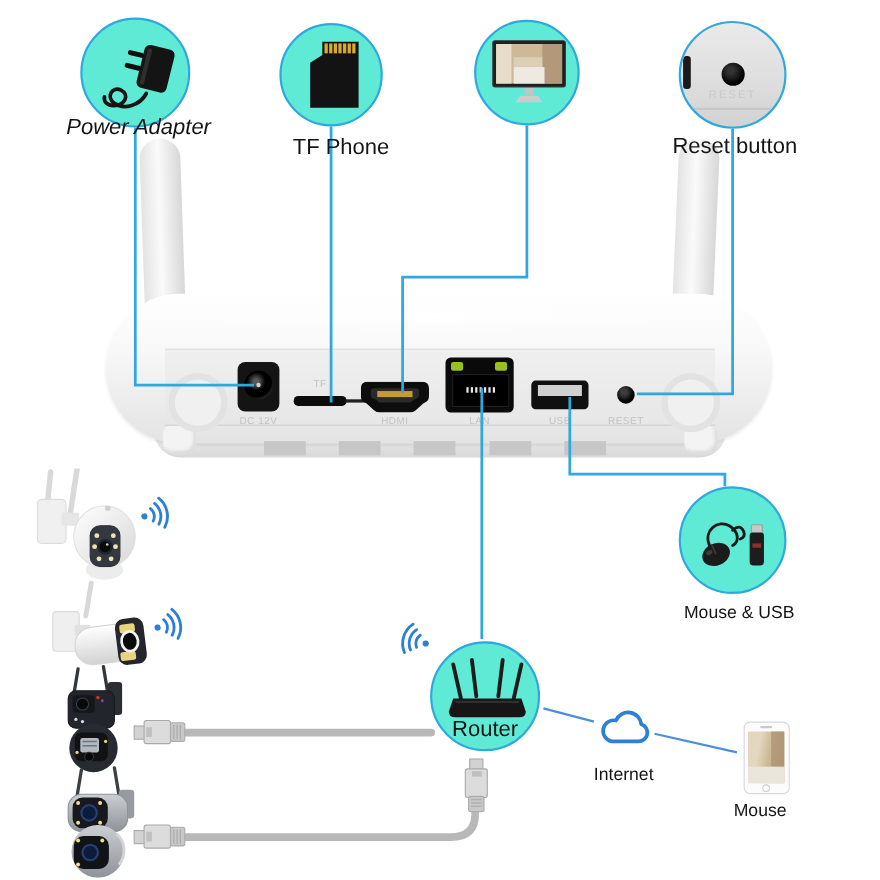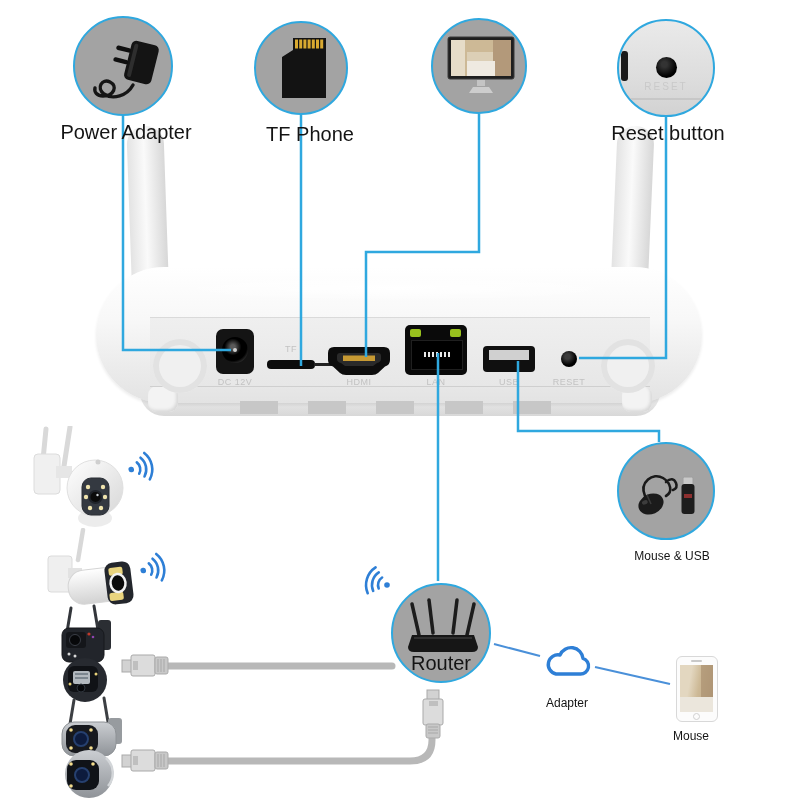--- a/index.html
+++ b/index.html
@@ -1,22 +1,22 @@
 <!DOCTYPE html>
 <html><head>
 <meta charset="utf-8">
 <style>
   html,body{margin:0;padding:0;background:#fff;}
   #canvas{position:relative;width:800px;height:800px;background:#fff;overflow:hidden;
           font-family:"Liberation Sans", sans-serif;color:#141414;}
   .abs{position:absolute;}
   
-  .circle{position:absolute;border:2.4px solid #2FA8DF;border-radius:50%;background:#a3a3a3;box-sizing:border-box;}
+  .circle{position:absolute;border:2.4px solid #2FA8DF;border-radius:50%;background:#5eead4;box-sizing:border-box;}
   .toplbl{position:absolute;font-size:20px;color:#141414;transform:translateX(-50%);white-space:nowrap;z-index:8;}
-  .botlbl{position:absolute;font-size:12px;color:#141414;transform:translateX(-50%);white-space:nowrap;z-index:8;}
+  .botlbl{position:absolute;font-size:16px;color:#141414;transform:translateX(-50%);white-space:nowrap;z-index:8;}
   
   .antenna{position:absolute;width:37px;border-radius:18px 18px 6px 6px;
            background:linear-gradient(90deg,#e3e3e3,#fafafa 45%,#d7d7d7);z-index:1;}
   #body{position:absolute;left:96px;top:267px;width:606px;height:136px;border-radius:72px;
         background:linear-gradient(180deg,#ffffff 0%,#f8f8f8 38%,#ececec 72%,#e3e3e3 100%);
         box-shadow:0 2px 3px rgba(0,0,0,0.08);z-index:2;}
   #body::before{content:"";position:absolute;left:60px;top:8px;width:480px;height:26px;border-radius:50%;
         background:radial-gradient(ellipse at center,#ffffff 0%,rgba(255,255,255,0) 70%);}
   #lip{position:absolute;left:140px;top:392px;width:520px;height:24px;border-radius:0 0 26px 26px;
        background:linear-gradient(180deg,#f0f0f0,#d8d8d8);z-index:2;}
@@ -205,21 +205,21 @@
     </svg>
   </div>
 
   <div class="circle z5" id="resetc" style="left:617px;top:19px;width:98px;height:98px;">
     <div class="sliver"></div>
     <div class="dot"></div>
     <div class="word">RESET</div>
     <div class="seam"></div>
   </div>
 
-  <div class="toplbl" style="left:126px;top:121px;">Power Adapter</div>
+  <div class="toplbl" style="left:126px;top:105px;font-style:italic;">Power Adapter</div>
   <div class="toplbl" style="left:310px;top:123px;">TF Phone</div>
   <div class="toplbl" style="left:668px;top:122px;">Reset button</div>
 
   <svg class="abs z5" style="left:12px;top:426px;" width="120" height="112" viewBox="0 0 120 112">
     <path d="M34 3 L30 44 M58 1 L52 40" stroke="#d9d9d9" stroke-width="5" stroke-linecap="round" fill="none"></path>
     <rect x="22" y="28" width="26" height="40" rx="4" fill="#f0f0f0" stroke="#dcdcdc"></rect>
     <rect x="44" y="40" width="16" height="12" fill="#e6e6e6"></rect>
     <defs>
       <linearGradient id="g1" x1="0" y1="0" x2="1" y2="1">
         <stop offset="0" stop-color="#ffffff"></stop>
@@ -363,21 +363,21 @@
       <rect x="50" y="11" width="10" height="8" rx="1.5" fill="#c9c9c9" stroke="#9e9e9e"></rect>
       <rect x="48.5" y="18" width="13" height="30" rx="3" fill="#1d1d1d"></rect>
       <rect x="51" y="28" width="8" height="4" fill="#8c2f2f"></rect>
     </svg>
   </div>
   <div class="botlbl" style="left:672px;top:549px;">Mouse &amp; USB</div>
 
   <svg class="abs z5" style="left:540px;top:640px;" width="56" height="42" viewBox="0 0 56 42">
     <path d="M16 34 h24 a8 8 0 0 0 3 -15.6 a12 12 0 0 0 -23 -3.4 a9.5 9.5 0 0 0 -4 19 z" fill="#ffffff" stroke="#2E7FD6" stroke-width="3.4" stroke-linejoin="round"></path>
   </svg>
-  <div class="botlbl" style="left:567px;top:696px;">Adapter</div>
+  <div class="botlbl" style="left:567px;top:696px;">Internet</div>
 
   <div id="phone">
     <div class="spk"></div>
     <div class="scr"></div>
     <div class="strip"></div>
     <div class="bed"></div>
     <div class="home"></div>
   </div>
   <div class="botlbl" style="left:691px;top:729px;">Mouse</div>
 

